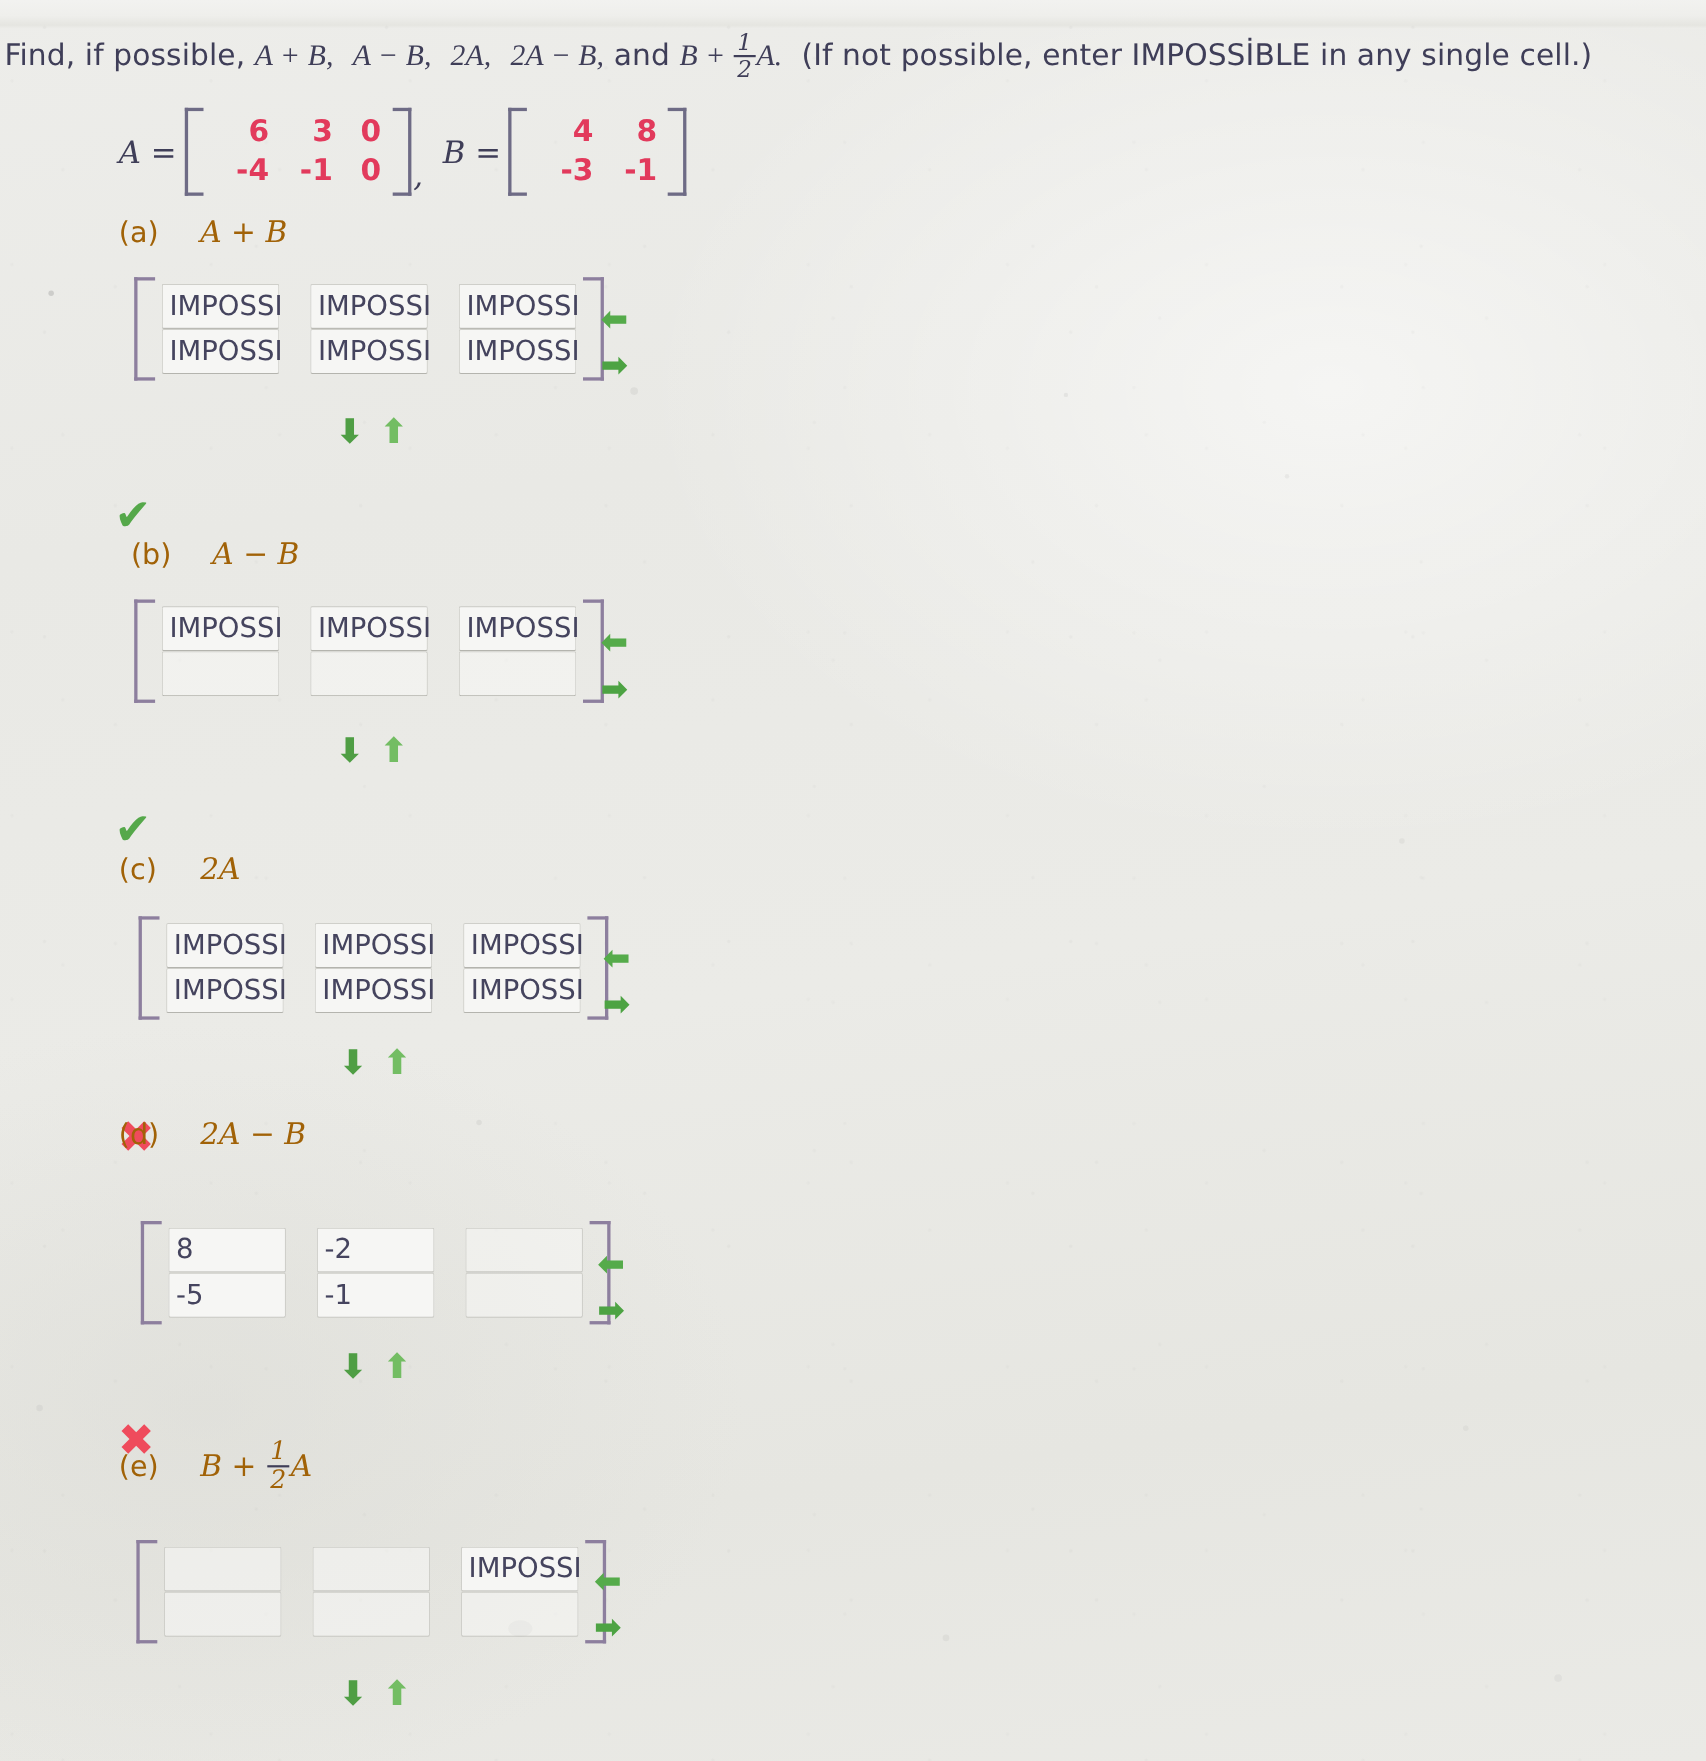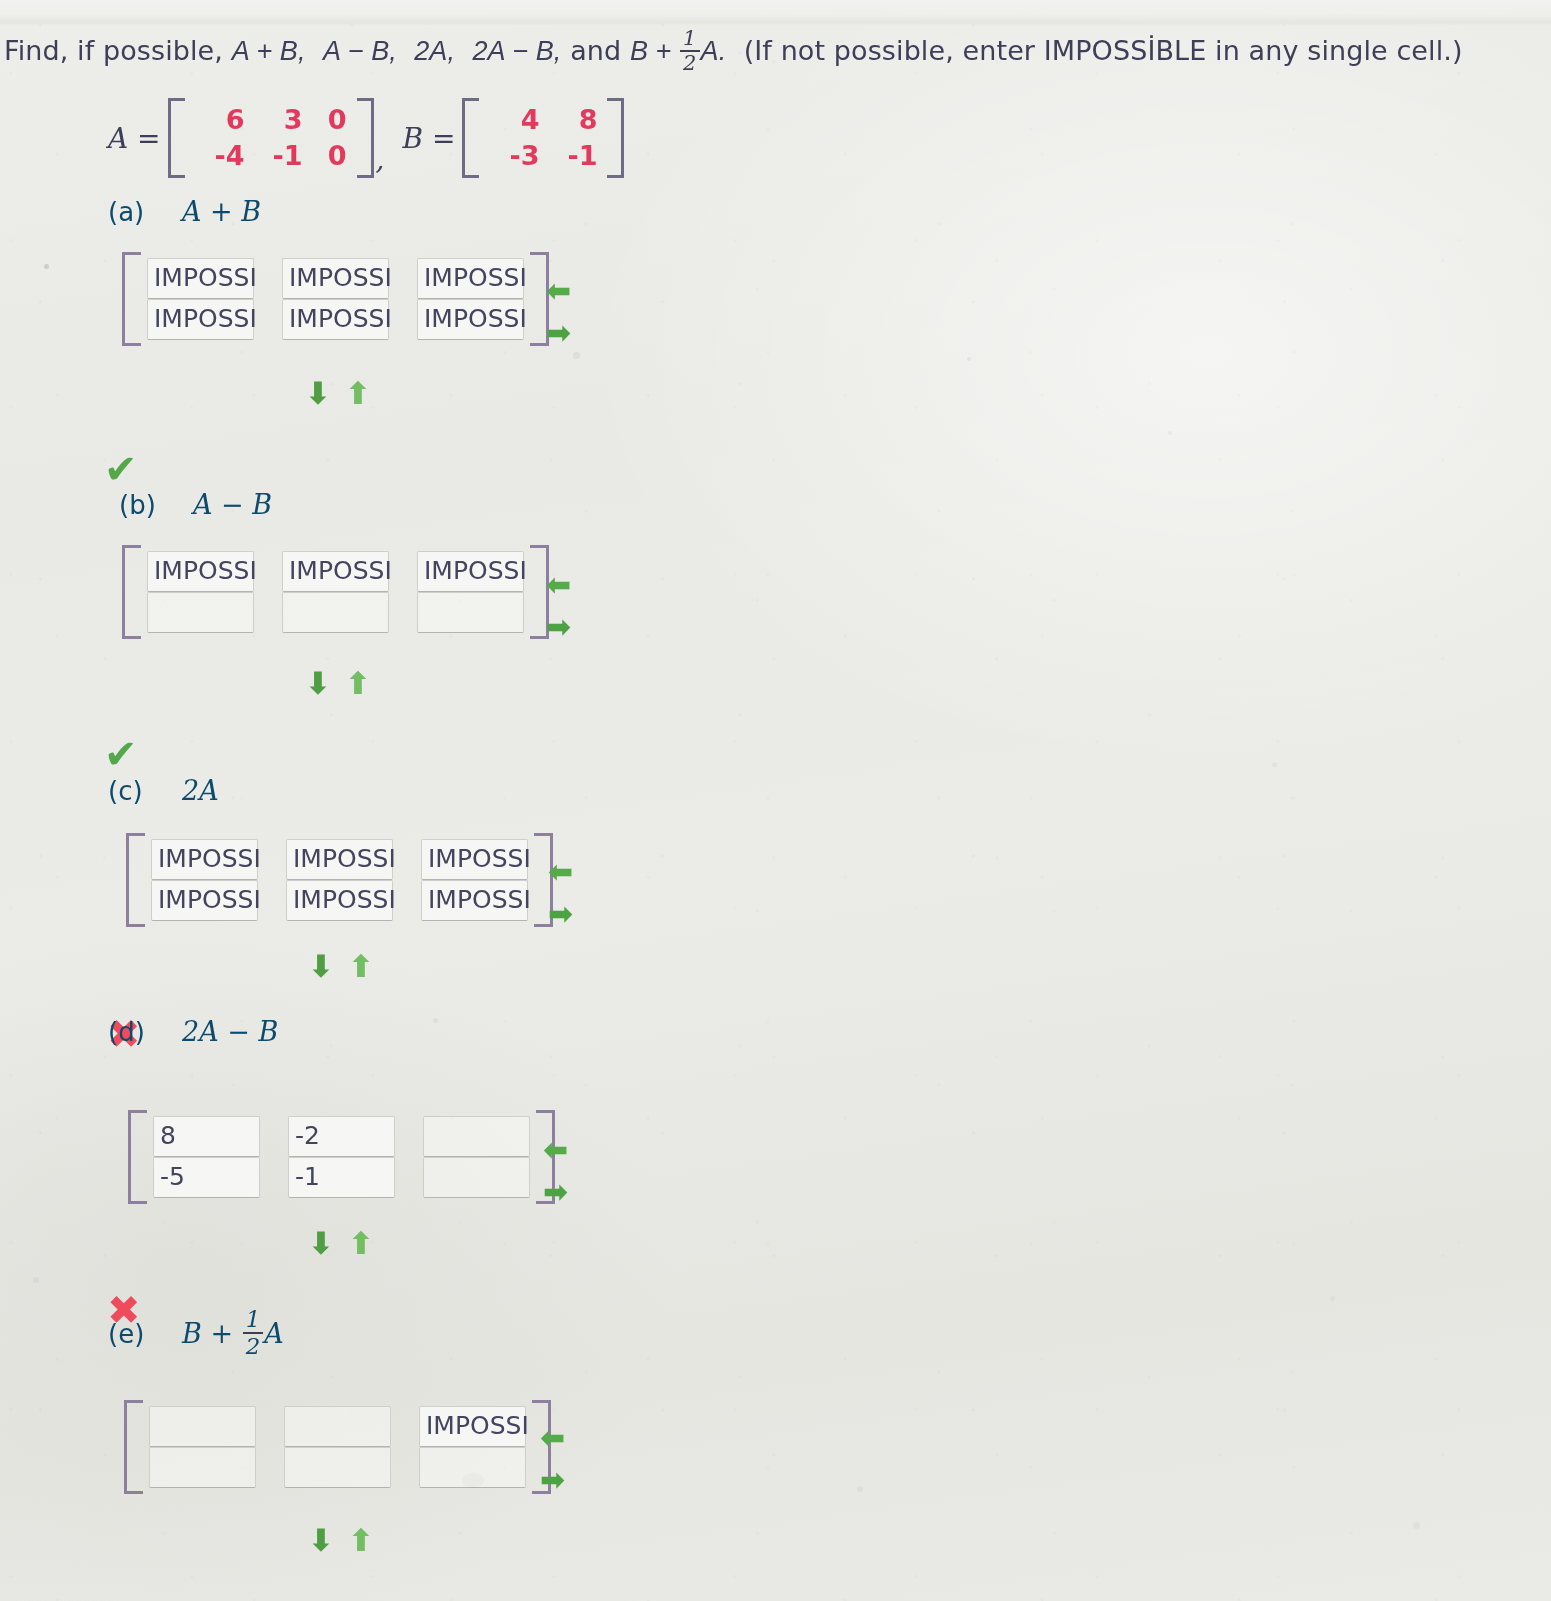--- a/index.html
+++ b/index.html
@@ -57,21 +57,21 @@
 
   
   #prompt {
     left: 4px; top: 28px; width: 1540px;
     font-size: 27px;
     line-height: 34px;
     letter-spacing: .1px;
     white-space: nowrap;
     color: #3f3e58;
   }
-  #prompt .it { font-style: italic; font-family: Liberation Sans, sans-serif; }
+  #prompt .it { font-style: italic; font-family: Liberation Serif, serif; }
 
   .frac {
     display: inline-block;
     vertical-align: -0.52em;
     text-align: center;
     font-size: 21px;
     line-height: 1.02;
     margin: 0 1px;
     font-family: "DejaVu Serif", serif;
     font-style: italic;
@@ -118,21 +118,21 @@
     color: #3f3e58;
     align-self: flex-end;
     margin: 0 18px 2px 2px;
   }
 
   
   .part { position: absolute; }
   .part-label {
     font-size: 26px;
     line-height: 32px;
-    color: #0c4a6e;
+    color: #a16207;
     white-space: nowrap;
   }
   .part-label .tag { display: inline-block; width: 74px; }
   .part-label .expr {
     font-family: "DejaVu Serif", serif;
     font-style: italic;
     font-size: 27px;
   }
 
   

